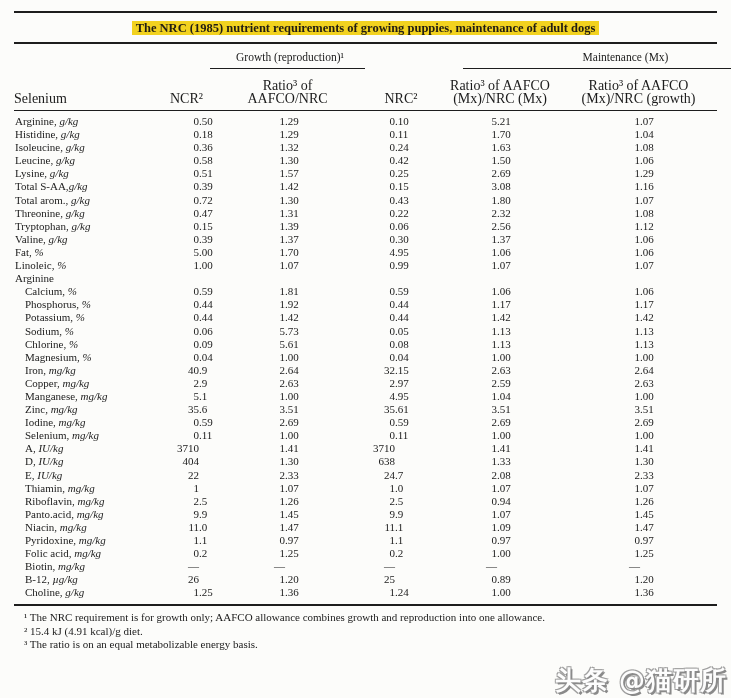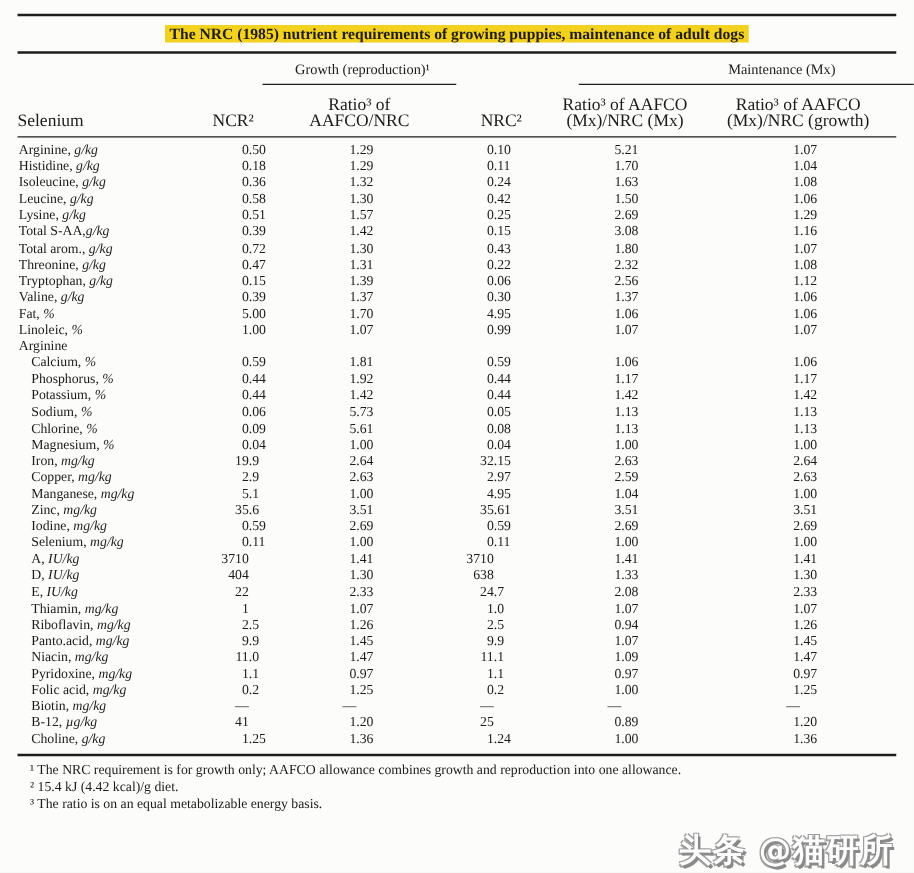--- a/index.html
+++ b/index.html
@@ -95,21 +95,21 @@
   .row .num.c4 .ip{width:57px;}
   .row .num.c5 .ip{width:80px;}
 
   
   .footnotes{margin-top:5px;padding-left:10px;}
   .footnote{font-size:11px;line-height:13.5px;}
 
   
   .watermark{
     position:absolute;
-    right:16px;bottom:0;
+    right:4px;bottom:0;
     font-family:"DejaVu Sans","Liberation Sans",sans-serif;
     font-size:26px;
     font-weight:bold;
     letter-spacing:1px;
     color:#fdfdfd;
     text-shadow:
       2px 2px 0 #8a8a8a,
       -1px -1px 0 #a0a0a0, 1px -1px 0 #a0a0a0,
       -1px 1px 0 #a0a0a0, 1px 1px 0 #a0a0a0;
   }
@@ -565,21 +565,21 @@
             <span class="fp">.00</span>
           </div>
           <div class="cell num c5">
             <span class="ip">1</span>
             <span class="fp">.00</span>
           </div>
         </div>
         <div class="row">
           <div class="cell label indent">Iron, <i>mg/kg</i></div>
           <div class="cell num c1">
-            <span class="ip">19</span>
+            <span class="ip">40</span>
             <span class="fp">.9</span>
           </div>
           <div class="cell num c2">
             <span class="ip">2</span>
             <span class="fp">.64</span>
           </div>
           <div class="cell num c3">
             <span class="ip">32</span>
             <span class="fp">.15</span>
           </div>
@@ -933,21 +933,21 @@
             <span class="fp"></span>
           </div>
           <div class="cell num c5">
             <span class="ip">—</span>
             <span class="fp"></span>
           </div>
         </div>
         <div class="row">
           <div class="cell label indent">B-12, <i>µg/kg</i></div>
           <div class="cell num c1">
-            <span class="ip">41</span>
+            <span class="ip">26</span>
             <span class="fp"></span>
           </div>
           <div class="cell num c2">
             <span class="ip">1</span>
             <span class="fp">.20</span>
           </div>
           <div class="cell num c3">
             <span class="ip">25</span>
             <span class="fp"></span>
           </div>
@@ -980,19 +980,19 @@
           </div>
           <div class="cell num c5">
             <span class="ip">1</span>
             <span class="fp">.36</span>
           </div>
         </div>
       </div>
 
     <div class="footnotes" id="footnotes">
         <div class="footnote">¹ The NRC requirement is for growth only; AAFCO allowance combines growth and reproduction into one allowance.</div>
-        <div class="footnote">² 15.4 kJ (4.42 kcal)/g diet.</div>
+        <div class="footnote">² 15.4 kJ (4.91 kcal)/g diet.</div>
         <div class="footnote">³ The ratio is on an equal metabolizable energy basis.</div>
       </div>
   </div>
 
   <div class="watermark">头条 @猫研所</div>
 </div>
 
 </body></html>

